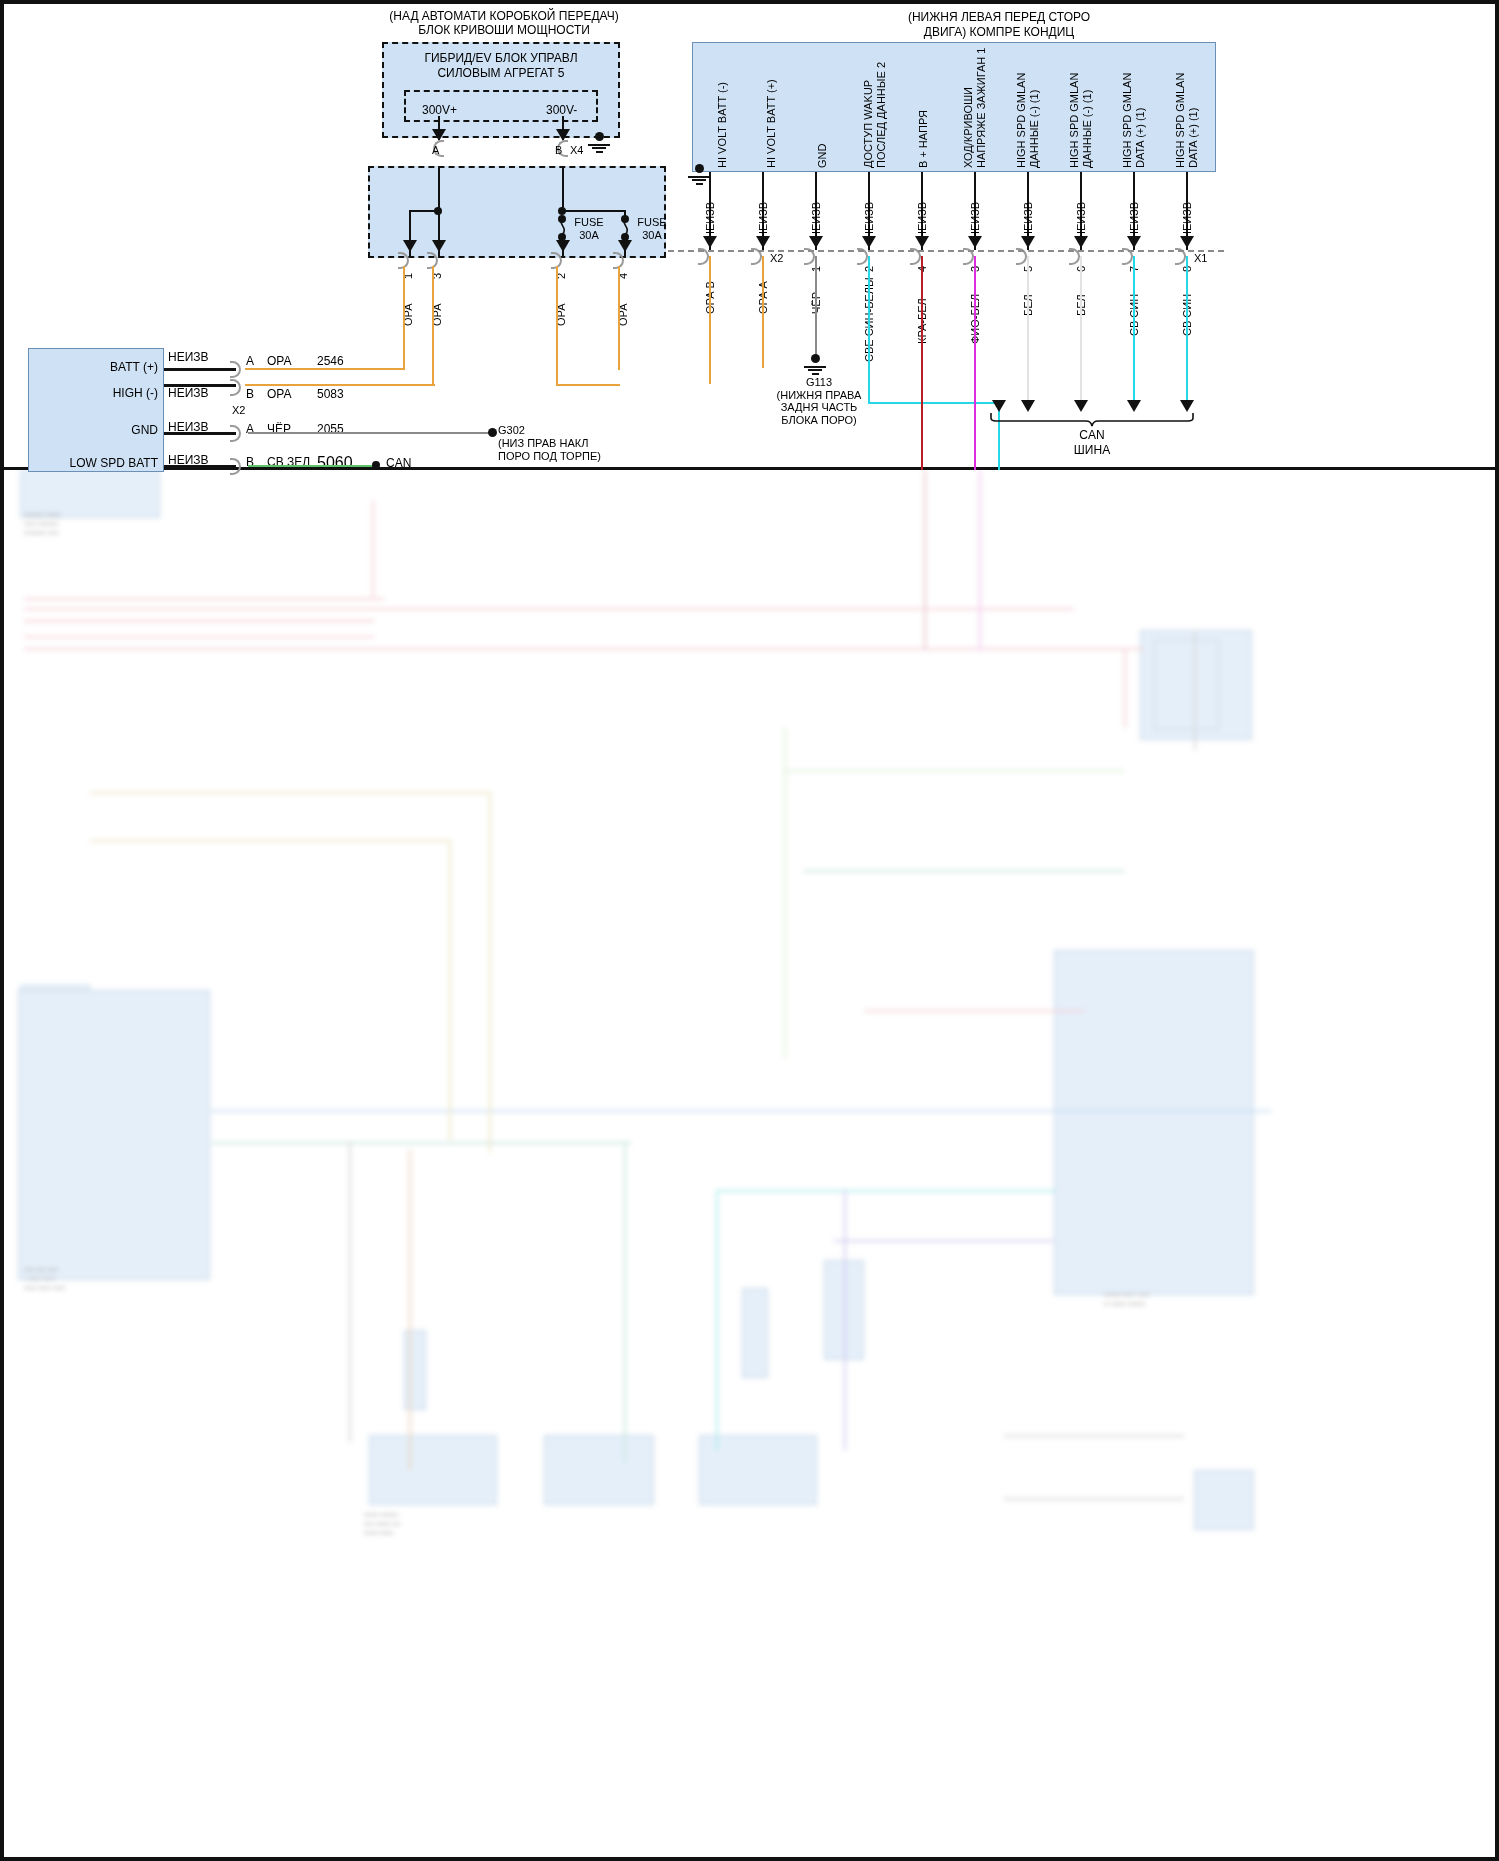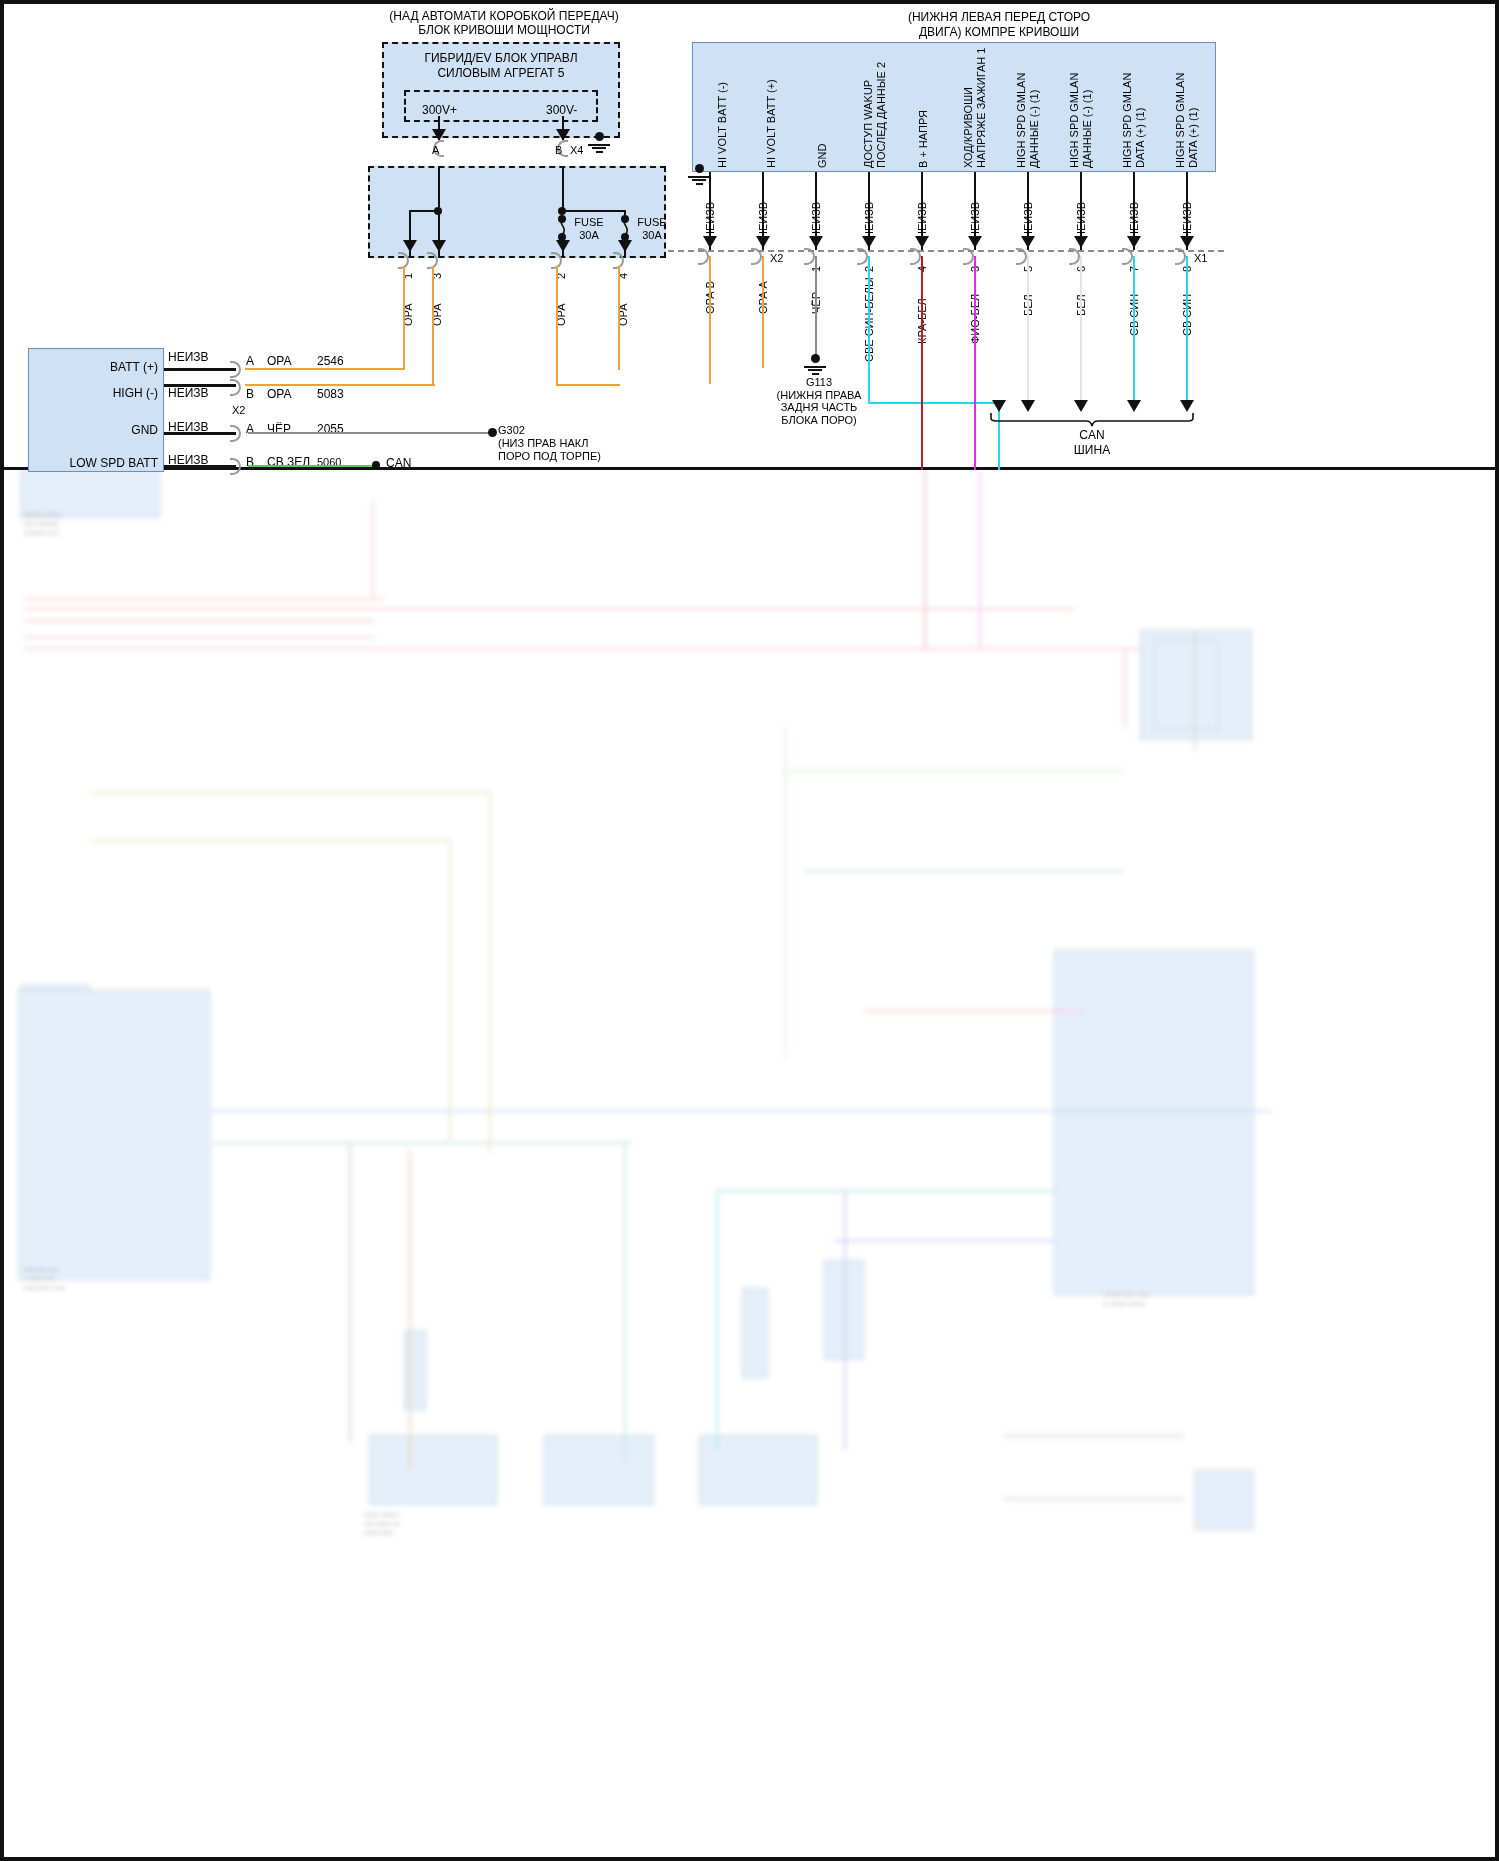--- a/index.html
+++ b/index.html
@@ -216,21 +216,21 @@
     <div class="wire w-v w-org" style="left:552px;top:262px;height:120px;"></div>
     <div class="wire w-v w-org" style="left:614px;top:262px;height:104px;"></div>
 
     <div class="wire w-h w-org" style="left:241px;top:364px;width:160px;"></div>
     <div class="wire w-h w-org" style="left:241px;top:380px;width:190px;"></div>
     <div class="wire w-h w-org" style="left:552px;top:380px;width:64px;"></div>
     <div class="wire w-h w-org" style="left:614px;top:364px;width:2px;"></div>
     <div class="wire w-v w-org" style="left:614px;top:364px;height:2px;"></div>
 
     <div class="lbl c" style="left:830px;top:6px;width:330px;font-size:12px;line-height:15px;">(НИЖНЯ ЛЕВАЯ ПЕРЕД СТОРО
-ДВИГА) КОМПРЕ КРИВОШИ</div>
+ДВИГА) КОМПРЕ КОНДИЦ</div>
 
     <div class="box solid" style="left:688px;top:38px;width:524px;height:130px;"></div>
 
     <div class="gnd-dot" style="left:691px;top:160px;"></div>
     <div class="gnd-sym" style="left:684px;top:170px;">
       <i style="width:22px;height:2px;"></i>
         <i style="width:14px;height:2px;"></i>
         <i style="width:7px;height:2px;"></i>
     </div>
 
@@ -403,21 +403,21 @@
     <div class="lbl" style="left:494px;top:420px;font-size:11px;line-height:13px;">G302
 (НИЗ ПРАВ НАКЛ
 ПОРО ПОД ТОРПЕ)</div>
 
     <div class="lbl r" style="left:18px;top:453px;width:136px;font-size:12px;">LOW SPD BATT</div>
     <div class="wire w-h w-blk" style="left:160px;top:461px;width:72px;height:2.5px;"></div>
     <div class="lbl" style="left:164px;top:450px;font-size:12px;">НЕИЗВ</div>
     <div class="conn" style="left:226px;top:454px;"></div>
     <div class="lbl" style="left:242px;top:452px;font-size:12px;">B</div>
     <div class="lbl" style="left:263px;top:452px;font-size:12px;">СВ ЗЕЛ</div>
-    <div class="lbl" style="left:313px;top:452px;font-size:11px;">5060</div>
+    <div class="lbl" style="left:313px;top:452px;font-size:16px;">5060</div>
     <div class="wire w-h w-grn" style="left:244px;top:461px;width:128px;"></div>
     <div class="dot" style="left:368px;top:457px;"></div>
     <div class="lbl" style="left:382px;top:453px;font-size:12px;">CAN</div>
 
   </div>
 
   <div id="frame"></div>
 </div>
 
 </body></html>

